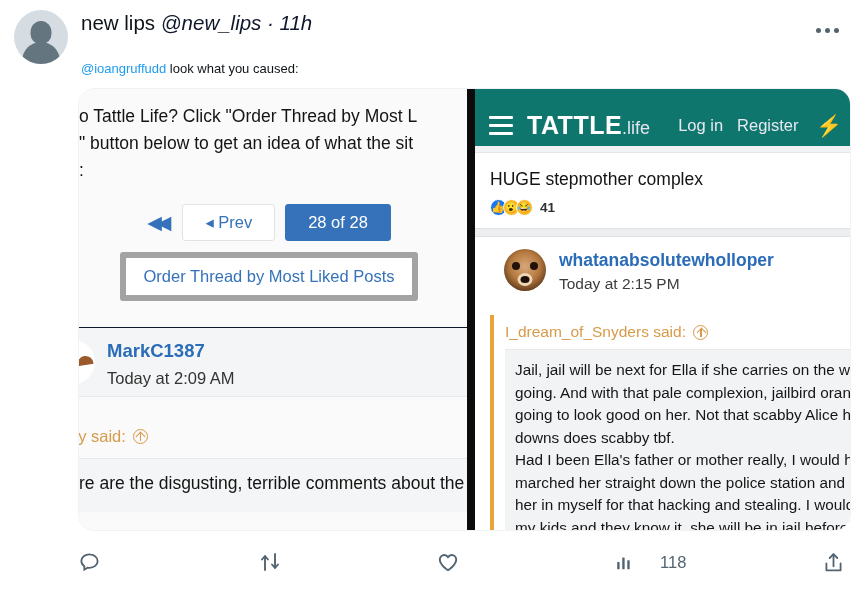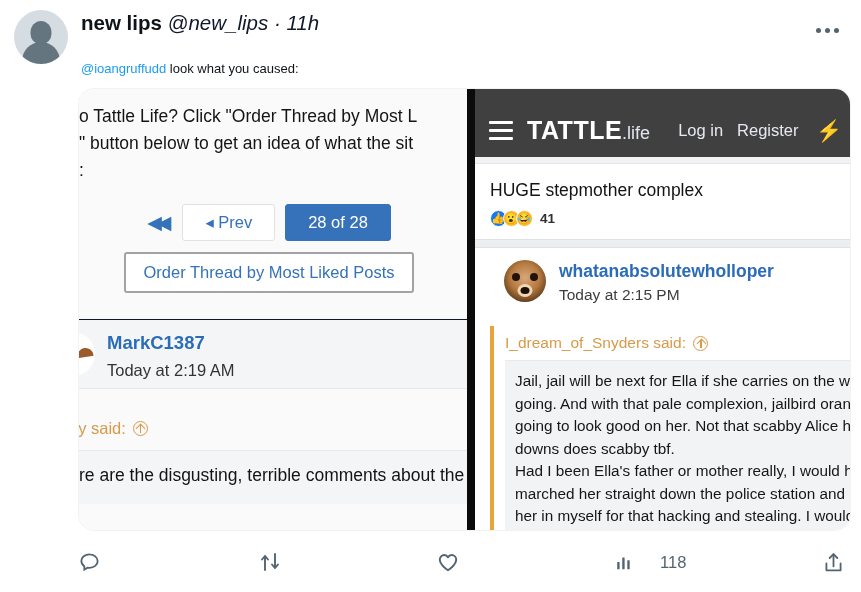--- a/index.html
+++ b/index.html
@@ -52,21 +52,21 @@
 
   .tw-head-text { flex: 1 1 auto; padding-top: 2px; min-width: 0; }
   .name-line {
     font-size: 20.5px;
     line-height: 26px;
     color: #536471;
     white-space: nowrap;
   }
   .name-line .dname {
     color: #0f1419;
-    font-weight: bold;
+    font-weight: normal;
     text-align: center;
   }
   .name-line .handle, .name-line .sep, .name-line .time { color: #0f172a; font-style: italic; }
 
   .body-line {
     font-size: 13px;
     line-height: 30px;
     color: #0f1419;
     margin-top: 18px;
     white-space: nowrap;
@@ -150,21 +150,21 @@
     color: #fff;
   }
   .pl-order {
     display: flex;
     justify-content: center;
     margin-top: 11px;
     padding-right: 8px;
   }
   .order-btn {
     background: #fff;
-    border: 2px solid #a3a3a3;
+    border: 6px solid #a3a3a3;
     color: #3572b9;
     font-size: 16.5px;
     padding: 9px 18px;
     border-radius: 3px;
     white-space: nowrap;
   }
 
   .pl-post {
     margin-top: 26px;
     background: #f4f5f6;
@@ -266,22 +266,22 @@
 
   
   .pane-right {
     flex: 1 1 auto;
     height: 100%;
     background: #fff;
     overflow: hidden;
     position: relative;
   }
   .tl-header {
-    height: 68px;
-    background: #404040;
+    height: 57px;
+    background: #0f766e;
     display: flex;
     align-items: center;
     padding: 15px 16px 0 14px;
     gap: 14px;
   }
   .burger {
     width: 24px; height: 19px;
     display: flex; flex-direction: column; justify-content: space-between;
     flex: 0 0 24px;
   }
@@ -501,21 +501,21 @@
         <span class="pg-btn active">28 of 28</span>
       </div>
 
       <div class="pl-order">
         <span class="order-btn">Order Thread by Most Liked Posts</span>
       </div>
 
       <div class="pl-post">
         <span class="pp-av"></span>
         <div class="pp-name">MarkC1387</div>
-        <div class="pp-time">Today at 2:19 AM</div>
+        <div class="pp-time">Today at 2:09 AM</div>
       </div>
 
       <div class="pl-said">
         <span>ey said:</span>
         <span class="circ-arrow"></span>
       </div>
 
       <div class="pl-quote">
         <div>re are the disgusting, terrible comments about the g</div>
       </div>

